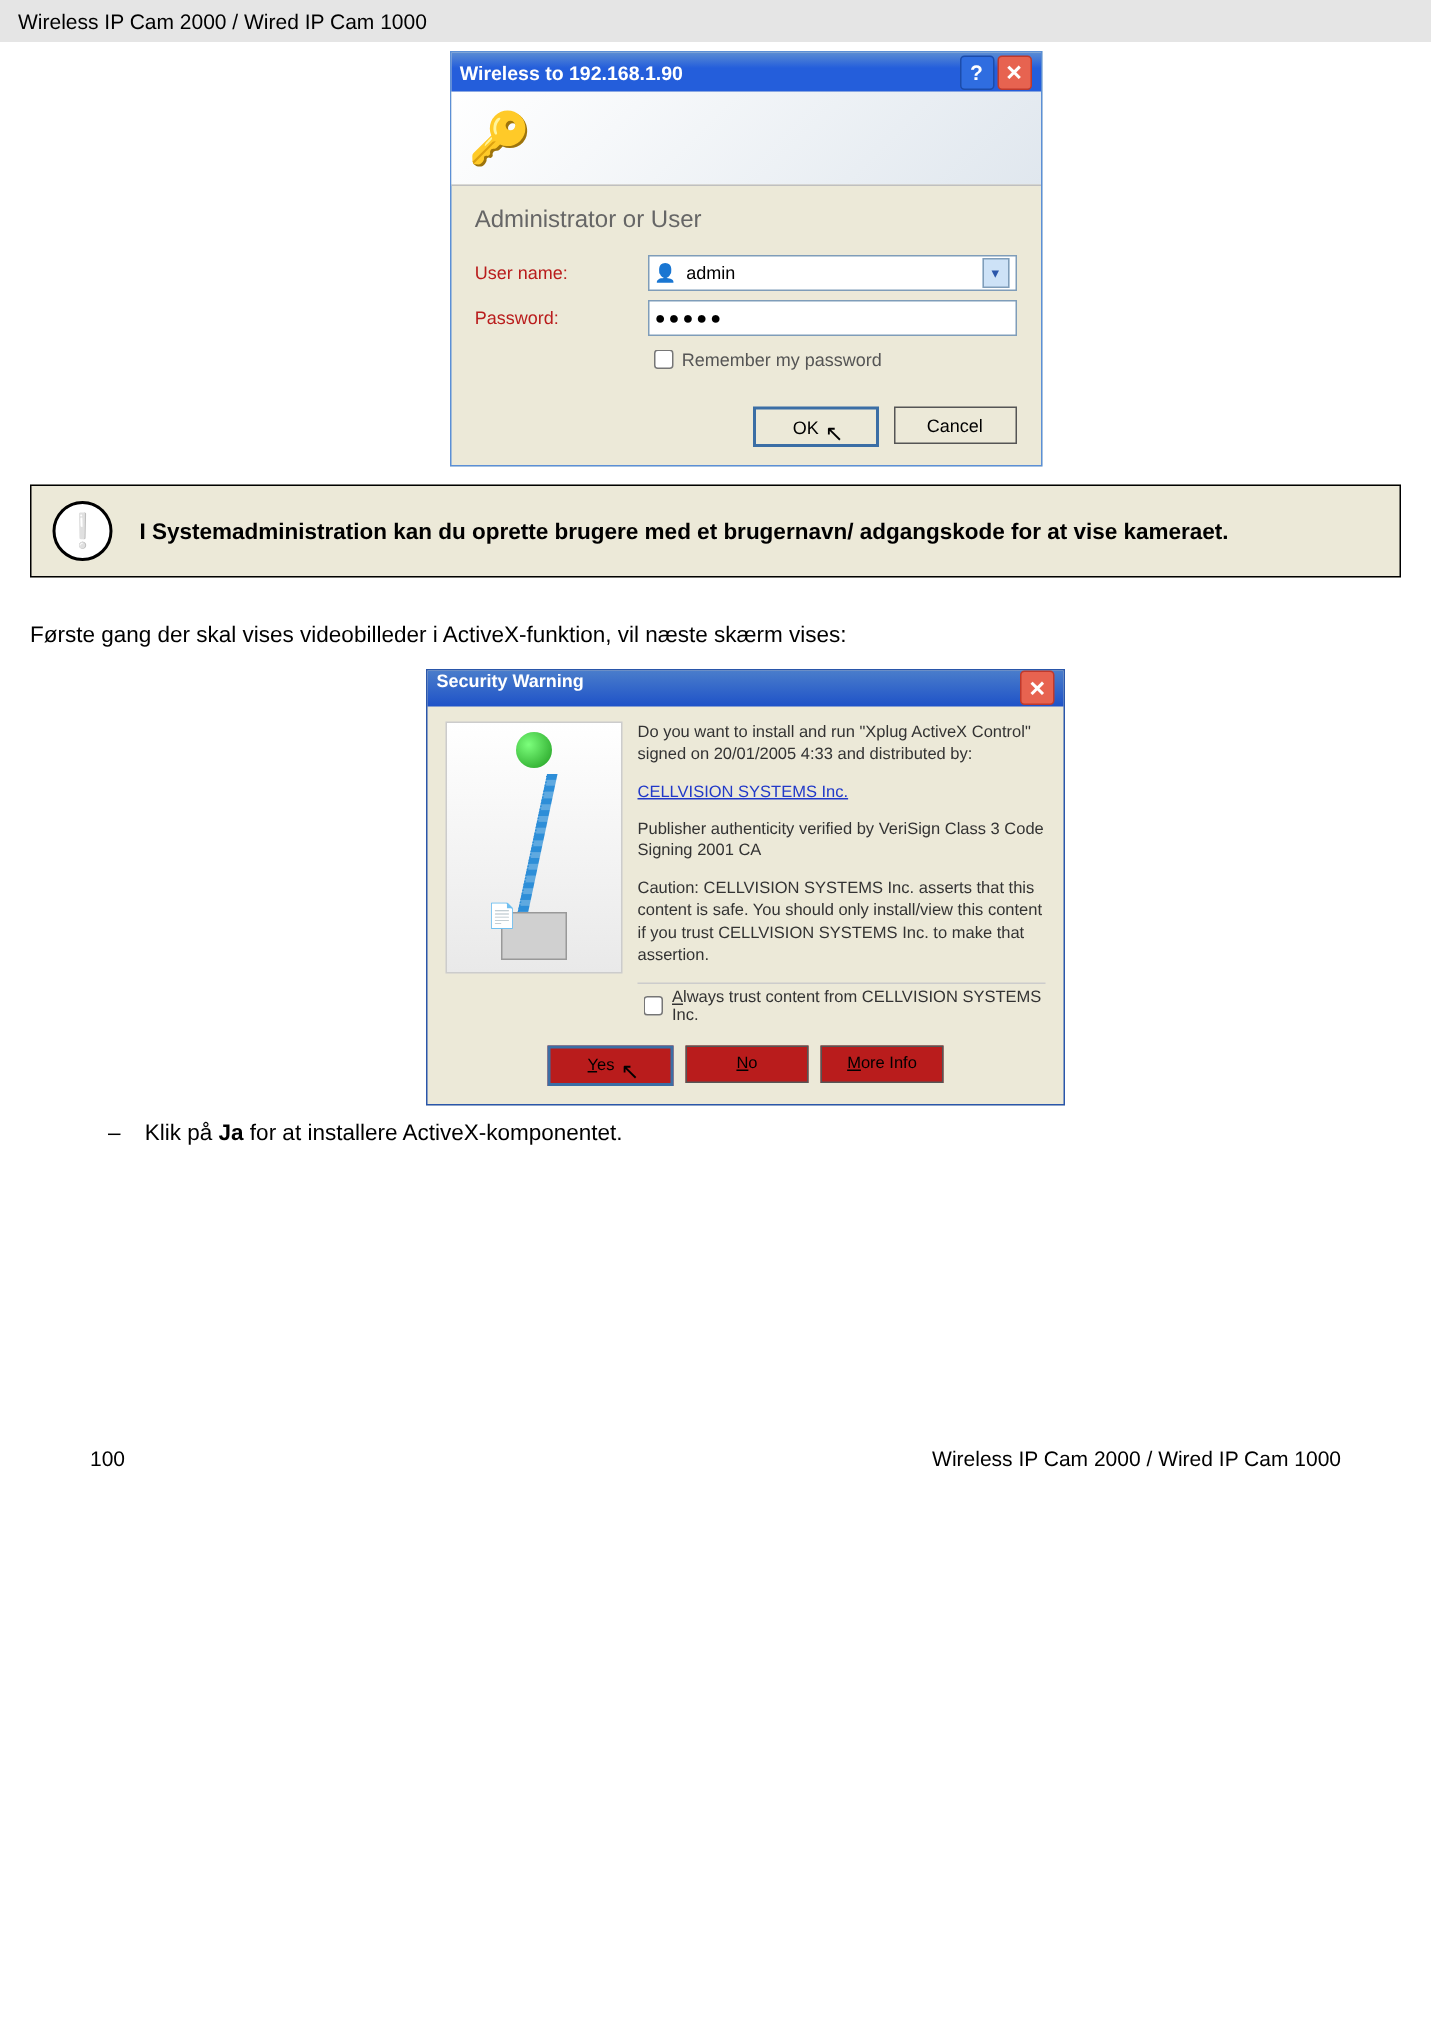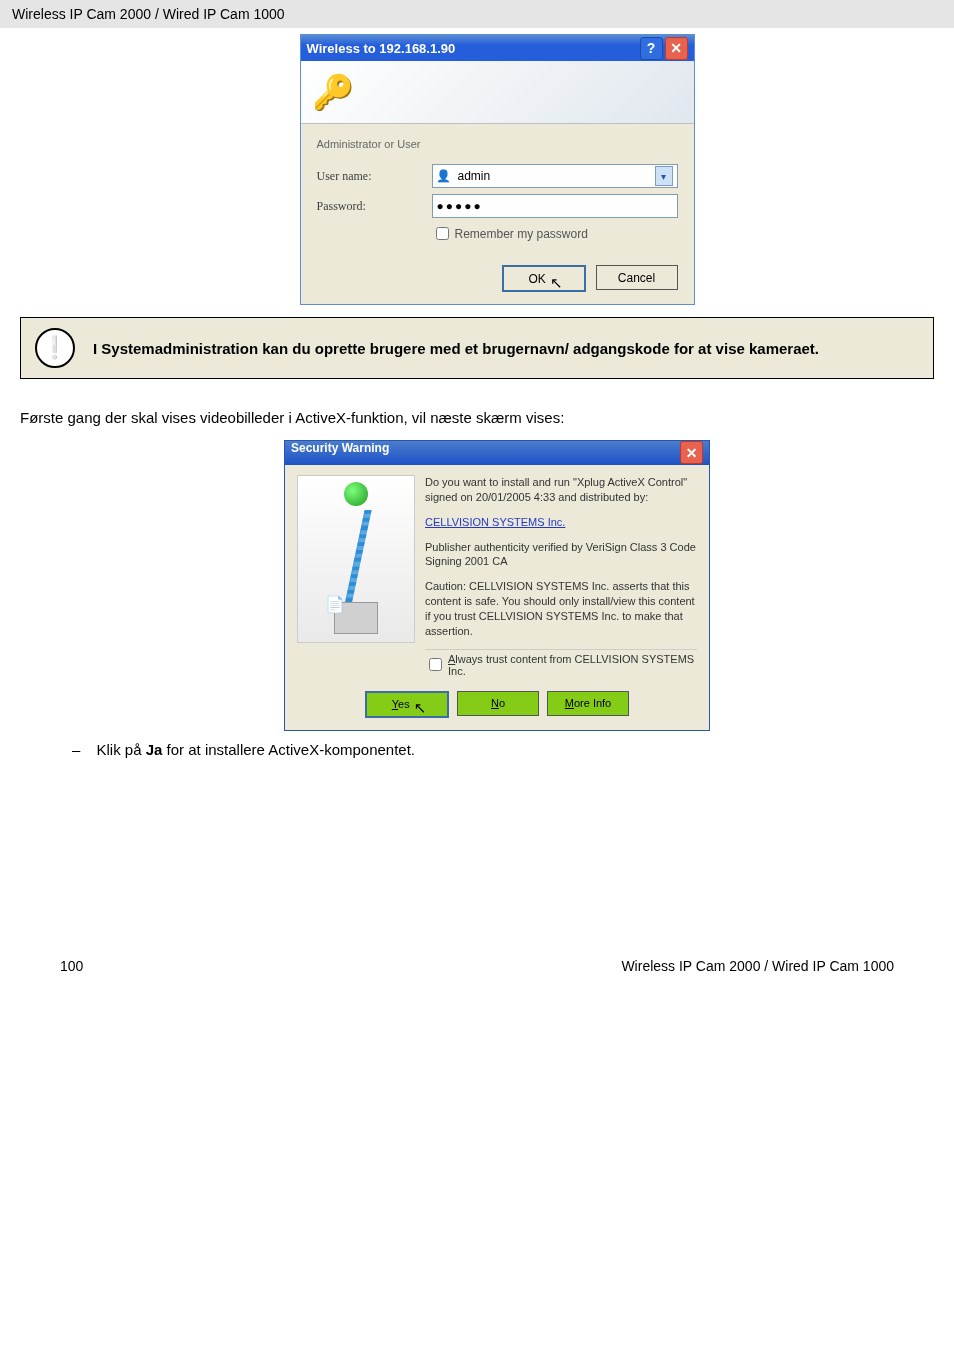--- a/index.html
+++ b/index.html
@@ -69,24 +69,24 @@
   }
   .keys-icon {
     font-size: 34px; color:#c3964a;
   }
   .connect-body {
     padding: 14px 16px 12px 16px;
   }
   .connect-body .heading {
     color:#666;
     margin-bottom: 14px;
-    font-size:11px;
+    font-size:16px;
   }
   .row { display:flex; align-items:center; margin:6px 0; }
-  .row .lbl { width:115px; color:#404040; font-size:12px;font-family:Liberation Serif, serif; }
+  .row .lbl { width:115px; color:#b91c1c; font-size:12px; }
   .row .field {
     flex:1; height:22px;
     border:1px solid #7f9db9;
     background:#fff;
     display:flex; align-items:center;
     padding:0 4px;
     font-size:12px;
   }
   .row .field.pw { letter-spacing:2px; }
   .dropdown-arrow {
@@ -177,21 +177,21 @@
   .sec-text { flex:1; color:#333; }
   .sec-text p { margin:0 0 10px 0; line-height:1.35; }
   .sec-text .link { color:#2139c9; text-decoration:underline; }
   .sec-check { margin:10px 0 4px 0; display:flex;align-items:center; border-top:1px solid #ccc;padding-top:3px;}
   .sec-check input { margin-right:6px;}
   .sec-check span u { text-decoration:underline;}
   .sec-btns {
     display:flex;justify-content:center;gap:8px;padding:0 0 12px 0;
   }
   .sec-btn {
-    width:80px;height:23px;border:1px solid #555;background:#84cc16;
+    width:80px;height:23px;border:1px solid #555;background:#b91c1c;
     font-size:11px;display:flex;align-items:center;justify-content:center;
     position:relative;
   }
   .sec-btn.default { border:2px solid #3b6ea5; }
   
   .footer {
     display:flex;justify-content:space-between;
     margin-top:200px;padding:0 60px 30px 60px;font-size:14px;
   }
 </style>

